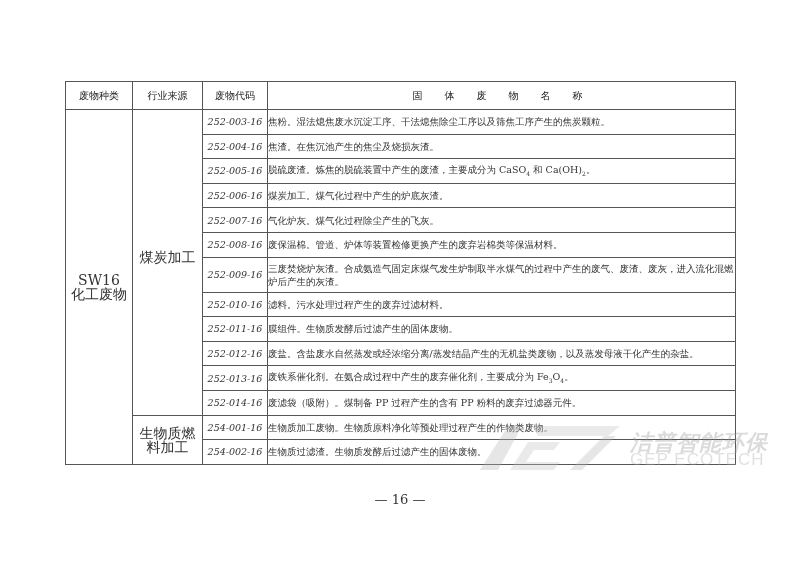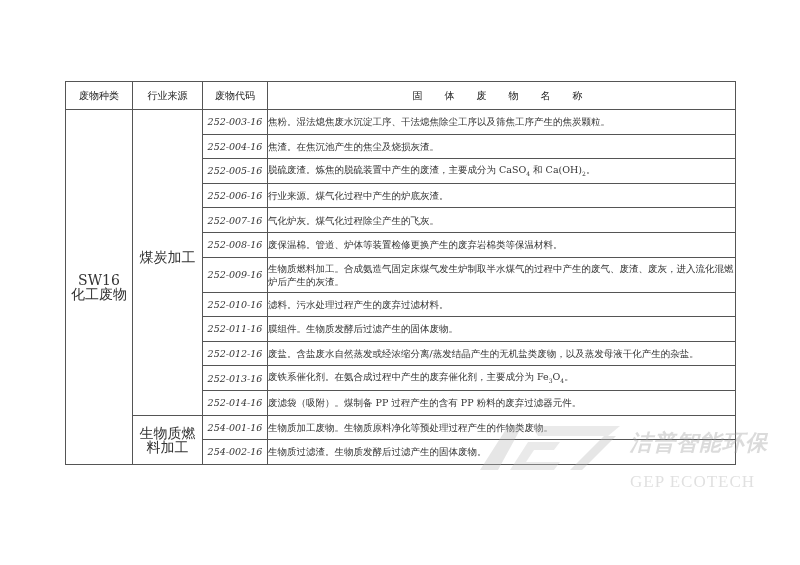--- a/index.html
+++ b/index.html
@@ -22,21 +22,21 @@
   td.cat, td.src { text-align: center; font-size: 14px; line-height: 14px; color: #333; }
   tr.r { height: 24.6px; }
   tr.r2 { height: 35px; }
   .sub { font-size: 6px; vertical-align: sub; }
   .pagenum {
     position: absolute; left: 0; width: 800px; top: 492px; text-align: center;
     font-size: 13px; color: #333;
   }
   .watermark { position: absolute; left: 480px; top: 420px; width: 300px; height: 60px; pointer-events: none; opacity: 0.35; }
   .wm-text-cn { position: absolute; left: 150px; top: 8px; font-family: "DejaVu Sans", sans-serif; font-size: 22px; color: #9a9a9a; letter-spacing: 1px; font-weight: bold; font-style: italic; }
-  .wm-text-en { position: absolute; left: 150px; top: 30px; font-family: Liberation Serif, serif; font-size: 17px; color: #a8a8a8; letter-spacing: 1px; margin-top: 22px; }
+  .wm-text-en { position: absolute; left: 150px; top: 30px; font-family: Liberation Sans, sans-serif; font-size: 17px; color: #a8a8a8; letter-spacing: 1px; }
   .wm-logo { position: absolute; left: 0; top: 2px; }
 </style>
 </head>
 <body>
 
 <div class="page">
   <table class="waste">
     <colgroup>
       <col style="width:67px">
       <col style="width:70px">
@@ -66,33 +66,33 @@
       <tr class="r">
         <td class="code">252-004-16</td>
         <td class="desc">焦渣。在焦沉池产生的焦尘及烧损灰渣。</td>
       </tr>
       <tr class="r">
         <td class="code">252-005-16</td>
         <td class="desc"><span>脱硫废渣。炼焦的脱硫装置中产生的废渣，主要成分为 CaSO</span><span class="sub">4</span><span> 和 Ca(OH)</span><span class="sub">2</span><span>。</span></td>
       </tr>
       <tr class="r">
         <td class="code">252-006-16</td>
-        <td class="desc">行业来源。煤气化过程中产生的炉底灰渣。</td>
+        <td class="desc">煤炭加工。煤气化过程中产生的炉底灰渣。</td>
       </tr>
       <tr class="r">
         <td class="code">252-007-16</td>
         <td class="desc">气化炉灰。煤气化过程除尘产生的飞灰。</td>
       </tr>
       <tr class="r">
         <td class="code">252-008-16</td>
         <td class="desc">废保温棉。管道、炉体等装置检修更换产生的废弃岩棉类等保温材料。</td>
       </tr>
       <tr class="r2">
         <td class="code">252-009-16</td>
-        <td class="desc">生物质燃料加工。合成氨造气固定床煤气发生炉制取半水煤气的过程中产生的废气、废渣、废灰，进入流化混燃炉后产生的灰渣。</td>
+        <td class="desc">三废焚烧炉灰渣。合成氨造气固定床煤气发生炉制取半水煤气的过程中产生的废气、废渣、废灰，进入流化混燃炉后产生的灰渣。</td>
       </tr>
       <tr class="r">
         <td class="code">252-010-16</td>
         <td class="desc">滤料。污水处理过程产生的废弃过滤材料。</td>
       </tr>
       <tr class="r">
         <td class="code">252-011-16</td>
         <td class="desc">膜组件。生物质发酵后过滤产生的固体废物。</td>
       </tr>
       <tr class="r">
@@ -114,20 +114,21 @@
         <td class="code">254-001-16</td>
         <td class="desc">生物质加工废物。生物质原料净化等预处理过程产生的作物类废物。</td>
       </tr>
       <tr class="r">
         <td class="code">254-002-16</td>
         <td class="desc">生物质过滤渣。生物质发酵后过滤产生的固体废物。</td>
       </tr>
     </tbody>
   </table>
 
+  <div class="pagenum">— 16 —</div>
 
   <div class="watermark">
     <svg class="wm-logo" width="145" height="50" viewBox="0 0 145 50">
       <polygon points="0,48 28,4 42,4 18,48" fill="#b8b8b8"></polygon>
       <polygon points="30,48 48,20 80,20 74,28 54,28 46,40 80,40 74,48" fill="#c4c4c4"></polygon>
       <polygon points="52,4 140,4 128,14 58,14" fill="#c4c4c4"></polygon>
       <polygon points="90,48 124,14 136,14 102,48" fill="#b8b8b8"></polygon>
     </svg>
     <div class="wm-text-cn">洁普智能环保</div>
     <div class="wm-text-en">GEP ECOTECH</div>

